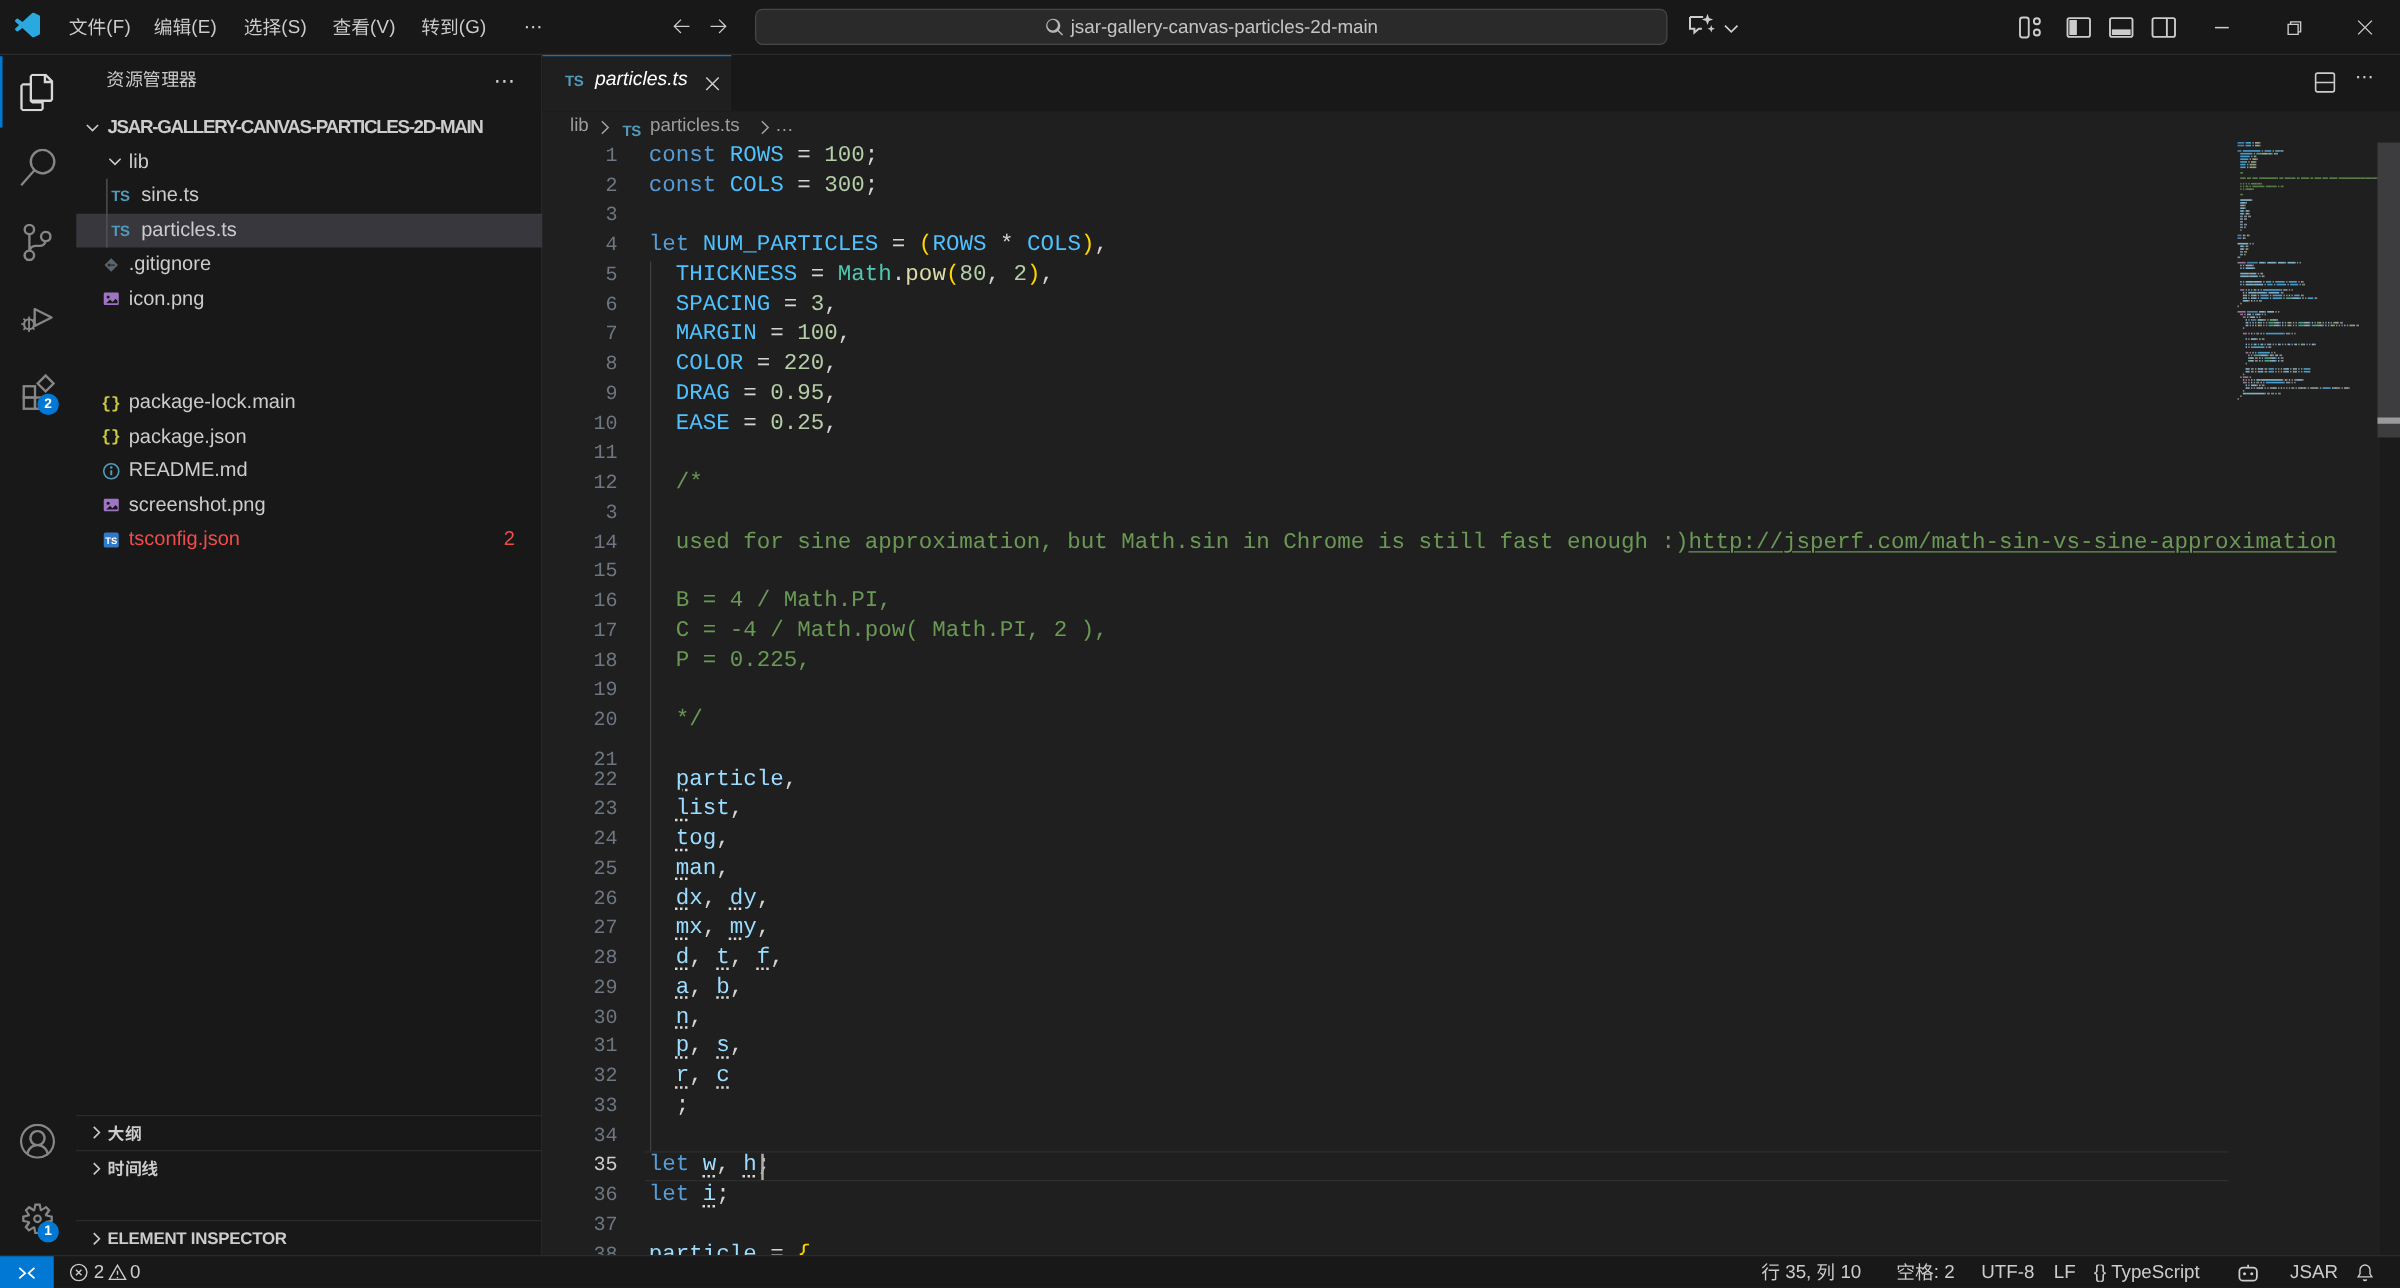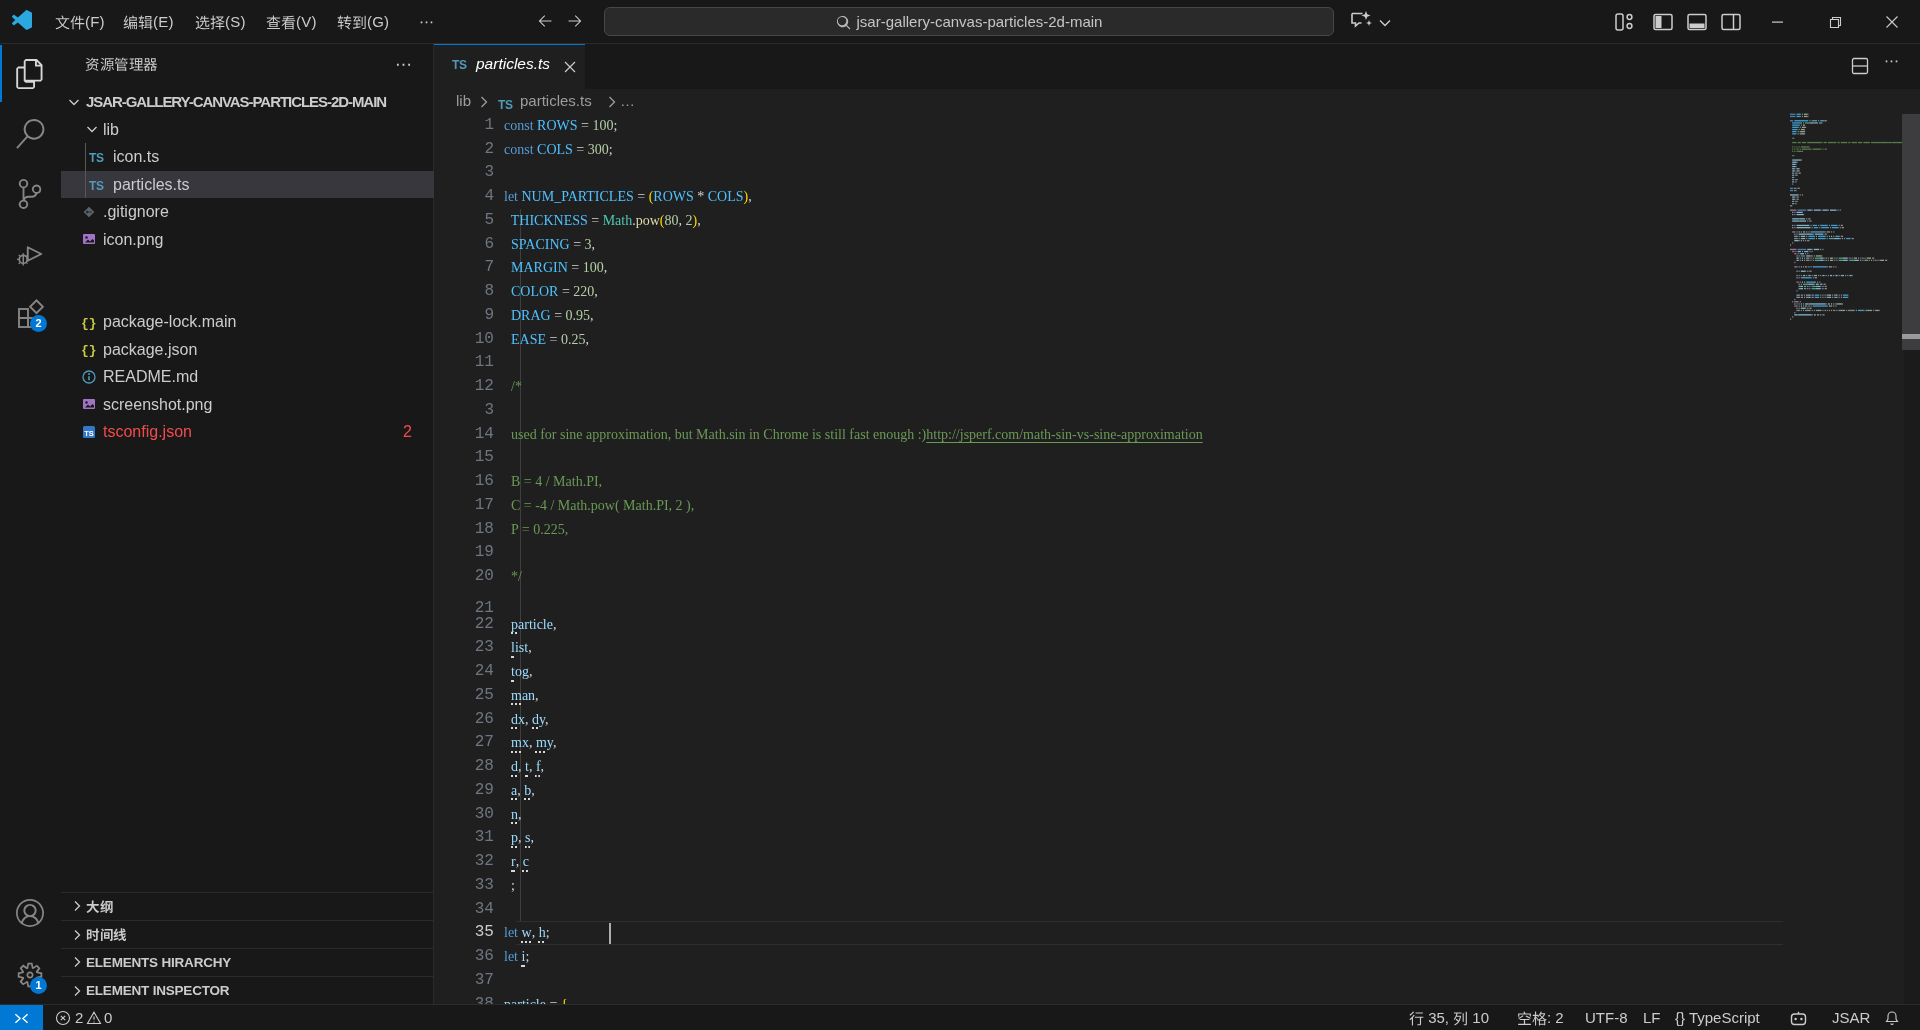--- a/index.html
+++ b/index.html
@@ -12,22 +12,22 @@
 #activity { position:absolute; left:0; top:44px; width:61px; height:960px; background:#181818; }
 #sidebar { position:absolute; left:61px; top:44px; width:373px; height:960px; background:#181818;
   border-right:1px solid #2b2b2b; color:#cccccc; }
 #editor { position:absolute; left:434px; top:44px; width:1486px; height:960px; background:#1f1f1f; }
 #tabbar { position:absolute; left:0; top:0; width:1486px; height:45px; background:#181818; }
 #statusbar { position:absolute; left:0; top:1004px; width:1920px; height:26px; background:#181818;
   border-top:1px solid #2b2b2b; color:#cccccc; font-size:15px; }
 .lnum { position:absolute; width:60px; left:0; text-align:right; height:23.75px; line-height:23.75px;
   color:#6e7681; font-family:"Liberation Mono", monospace; font-size:16.05px; }
 .lnum.on { color:#cccccc; }
-.cline { position:absolute; left:70px; height:23.75px; line-height:23.75px; white-space:pre;
-  font-family:Liberation Serif, serif; font-size:14px; color:#d4d4d4; }
+.cline { position:absolute; left:85px; height:23.75px; line-height:23.75px; white-space:pre;
+  font-family:Liberation Mono, monospace; font-size:18px; color:#d4d4d4; }
 .cline i { font-style:normal; }
 i.k { color:#569cd6; } i.C { color:#4fc1ff; } i.v { color:#9cdcfe; } i.n { color:#b5cea8; }
 i.c { color:#6a9955; } i.f { color:#dcdcaa;text-align:center; } i.t { color:#4ec9b0; } i.p { color:#d4d4d4; }
 i.g { color:#ffd700; }
 i.u { text-decoration:underline dotted #d8d8d8 2px; text-underline-offset:3.5px; padding-right:4px; margin-right:-4px; }
 i.ul { text-decoration:underline solid #6a9955 1px; text-underline-offset:3px; }
 .trow { position:absolute; left:0; width:373px; height:27.5px; line-height:27.5px; font-size:16px; }
 .sect { position:absolute; left:0; width:373px; height:27.5px; line-height:27.5px; font-weight:bold;
   font-size:13.5px; letter-spacing:-0.2px; border-top:1px solid #2b2b2b; color:#cccccc; }
 .ico16 { position:absolute; width:16px; height:16px; }
@@ -241,21 +241,21 @@
       <span style="position:absolute;left:25px;font-weight:bold;font-size:15px;letter-spacing:-1.05px">JSAR-GALLERY-CANVAS-PARTICLES-2D-MAIN</span>
     </div>
     <div class="trow" style="top:71.5px;">
       <svg width="16" height="16" viewBox="0 0 16 16" style="position:absolute;left:23px;top:5.5px">
         <path fill="none" stroke="#cccccc" stroke-width="1.3" d="M3.5 6l4.5 4.5L12.5 6"></path>
       </svg>
       <span style="position:absolute;left:42px">lib</span>
     </div>
     <div class="trow" style="top:99.0px;">
       <span style="position:absolute;left:28px;top:0"><span class="tsbadge">TS</span></span>
-      <span style="position:absolute;left:52px">icon.ts</span>
+      <span style="position:absolute;left:52px">sine.ts</span>
     </div>
     <div class="trow" style="top:126.5px;background:#37373d;">
       <span style="position:absolute;left:28px;top:0"><span class="tsbadge">TS</span></span>
       <span style="position:absolute;left:52px">particles.ts</span>
     </div>
     <div class="trow" style="top:154.0px;">
       <span style="position:absolute;left:20px;top:5.5px;height:16px;line-height:16px"><svg width="16" height="16" viewBox="0 0 16 16">
           <rect x="4.2" y="4.2" width="7.6" height="7.6" transform="rotate(45 8 8)" fill="#5a646d"></rect>
           <circle cx="6.3" cy="8" r="1.2" fill="#1f242a"></circle>
           <path stroke="#1f242a" stroke-width="1" d="M7.6 8h3.2"></path>
@@ -317,26 +317,20 @@
       <svg width="16" height="16" viewBox="0 0 16 16" style="position:absolute;left:8px;top:5.5px">
         <path fill="none" stroke="#cccccc" stroke-width="1.3" d="M6 3.5l4.5 4.5L6 12.5"></path>
       </svg>
       <span style="position:absolute;left:25px"><svg class="cj" style="width:13.5px;height:13.5px;vertical-align:-2.5px;">
           <use href="#zb21"></use>
         </svg><svg class="cj" style="width:13.5px;height:13.5px;vertical-align:-2.5px;">
           <use href="#zb22"></use>
         </svg><svg class="cj" style="width:13.5px;height:13.5px;vertical-align:-2.5px;">
           <use href="#zb23"></use>
         </svg></span>
-    </div>
-    <div class="sect" style="top:903.5px">
-      <svg width="16" height="16" viewBox="0 0 16 16" style="position:absolute;left:8px;top:5.5px">
-        <path fill="none" stroke="#cccccc" stroke-width="1.3" d="M6 3.5l4.5 4.5L6 12.5"></path>
-      </svg>
-      <span style="position:absolute;left:25px">ELEMENTS HIRARCHY</span>
     </div>
     <div class="sect" style="top:932.3px">
       <svg width="16" height="16" viewBox="0 0 16 16" style="position:absolute;left:8px;top:5.5px">
         <path fill="none" stroke="#cccccc" stroke-width="1.3" d="M6 3.5l4.5 4.5L6 12.5"></path>
       </svg>
       <span style="position:absolute;left:25px">ELEMENT INSPECTOR</span>
     </div>
 </div>
 
 <div id="editor">

